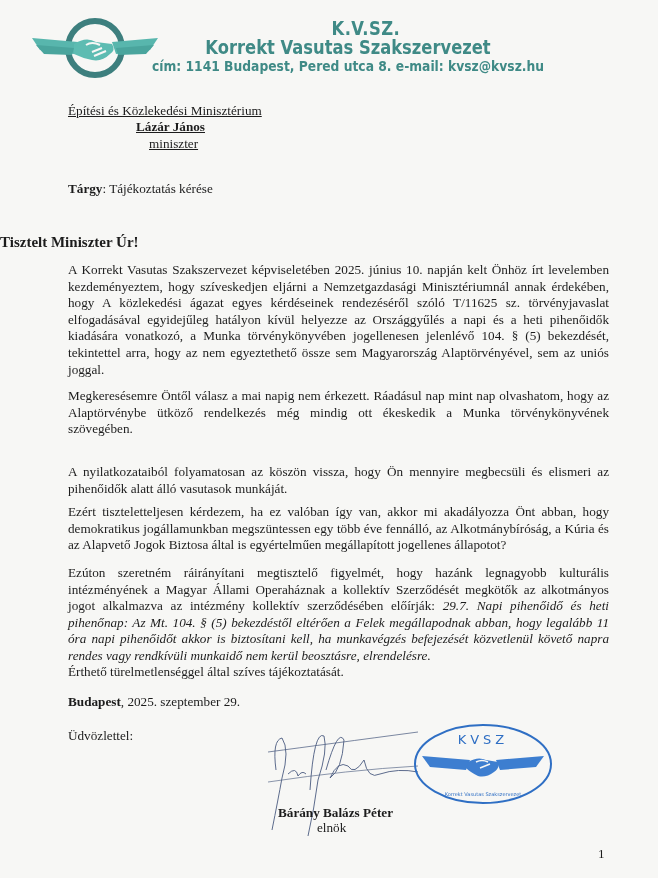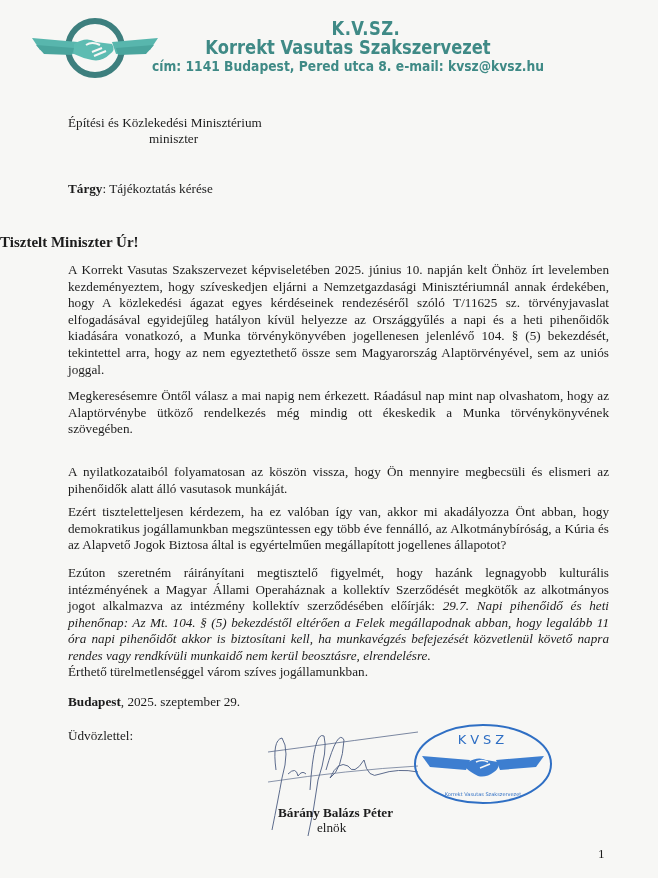--- a/index.html
+++ b/index.html
@@ -24,21 +24,21 @@
     color:#3f8a86; white-space:nowrap;
     transform:scaleX(0.86); transform-origin:center;
   }
   .lh-addr {
     position:absolute; left:118px; top:58px; width:460px; text-align:center;
     font-family:"DejaVu Sans", sans-serif; font-weight:bold; font-size:14px;
     color:#3f8a86; white-space:nowrap;
     transform:scaleX(0.88); transform-origin:center;
   }
   .text { font-size:13.2px; line-height:16.6px; }
-  .addr-block { position:absolute; left:68px; top:115px; width:300px; }
+  .addr-block { position:absolute; left:68px; top:103px; width:300px;text-decoration:underline; }
   .addr-block div { line-height:16.4px; }
   .addr-org { }
   .addr-name { padding-left:68px; font-weight:bold; }
   .addr-title { padding-left:81px; }
   .addr-post { padding-left:35px; }
   .subject { position:absolute; left:68px; top:181px; }
   .subject b { font-weight:bold; }
   .salutation { position:absolute; left:0; width:658px; top:234px; font-weight:bold; font-size:15px; }
   .para { position:absolute; left:68px; width:541px; text-align:justify; }
   .p1 { top:262px; }
@@ -70,33 +70,34 @@
     <path d="M44 30 Q56 22 66 28 L82 30 Q86 36 80 40 Q72 48 62 46 Q52 44 44 40 Z" fill="#5dbcb2"></path>
     <path d="M56 31 Q62 27 70 31 M62 38 L72 34 M64 42 L76 37" stroke="#f7f7f5" stroke-width="2" fill="none"></path>
   </svg>
   <div class="lh-abbr">K.V.SZ.</div>
   <div class="lh-name">Korrekt Vasutas Szakszervezet</div>
   <div class="lh-addr">cím: 1141 Budapest, Pered utca 8. e-mail: kvsz@kvsz.hu</div>
 </div>
 
 <div class="addr-block text">
   <div class="addr-org">Építési és Közlekedési Minisztérium</div>
+  <div class="addr-name">Lázár János</div>
   <div class="addr-title">miniszter</div>
 </div>
 
 <div class="subject text"><b>Tárgy</b><span>: Tájékoztatás kérése</span></div>
 
 <div class="salutation">Tisztelt Miniszter Úr!</div>
 
 <div class="para p1 text">A Korrekt Vasutas Szakszervezet képviseletében 2025. június 10. napján kelt Önhöz írt levelemben kezdeményeztem, hogy szíveskedjen eljárni a Nemzetgazdasági Minisztériumnál annak érdekében, hogy A közlekedési ágazat egyes kérdéseinek rendezéséről szóló T/11625 sz. törvényjavaslat elfogadásával egyidejűleg hatályon kívül helyezze az Országgyűlés a napi és a heti pihenőidők kiadására vonatkozó, a Munka törvénykönyvében jogellenesen jelenlévő 104. § (5) bekezdését, tekintettel arra, hogy az nem egyeztethető össze sem Magyarország Alaptörvényével, sem az uniós joggal.</div>
 <div class="para p2 text">Megkeresésemre Öntől válasz a mai napig nem érkezett. Ráadásul nap mint nap olvashatom, hogy az Alaptörvénybe ütköző rendelkezés még mindig ott ékeskedik a Munka törvénykönyvének szövegében.</div>
 <div class="para p3 text">A nyilatkozataiból folyamatosan az köszön vissza, hogy Ön mennyire megbecsüli és elismeri az pihenőidők alatt álló vasutasok munkáját.</div>
 <div class="para p4 text">Ezért tiszteletteljesen kérdezem, ha ez valóban így van, akkor mi akadályozza Önt abban, hogy demokratikus jogállamunkban megszüntessen egy több éve fennálló, az Alkotmánybíróság, a Kúria és az Alapvető Jogok Biztosa által is egyértelműen megállapított jogellenes állapotot?</div>
 <div class="para p5 text"><span>Ezúton szeretném ráirányítani megtisztelő figyelmét, hogy hazánk legnagyobb kulturális intézményének a Magyar Állami Operaháznak a kollektív Szerződését megkötők az alkotmányos jogot alkalmazva az intézmény kollektív szerződésében előírják: </span><i>29.7. Napi pihenőidő és heti pihenőnap: Az Mt. 104. § (5) bekezdéstől eltérően a Felek megállapodnak abban, hogy legalább 11 óra napi pihenőidőt akkor is biztosítani kell, ha munkavégzés befejezését közvetlenül követő napra rendes vagy rendkívüli munkaidő nem kerül beosztásre, elrendelésre.</i></div>
-<div class="para p6 text">Érthető türelmetlenséggel várom szíves jogállamunkban.</div>
+<div class="para p6 text">Érthető türelmetlenséggel által szíves tájékoztatását.</div>
 
 <div class="date text"><b>Budapest</b><span>, 2025. szeptember 29.</span></div>
 
 <div class="greeting text">Üdvözlettel:</div>
 
 <svg class="signature" viewBox="0 0 160 110">
   <path d="M0 22 Q60 14 150 2" stroke="#5a6a8a" stroke-width="0.8" fill="none"></path>
   <path d="M8 40 Q4 10 14 8 Q22 20 14 48 Q10 70 4 100" stroke="#4b5b80" stroke-width="0.9" fill="none"></path>
   <path d="M20 44 Q28 36 30 46 Q34 40 38 44" stroke="#4b5b80" stroke-width="0.9" fill="none"></path>
   <path d="M42 60 Q46 0 56 6 Q60 20 50 50 Q46 80 40 106" stroke="#4b5b80" stroke-width="0.9" fill="none"></path>

